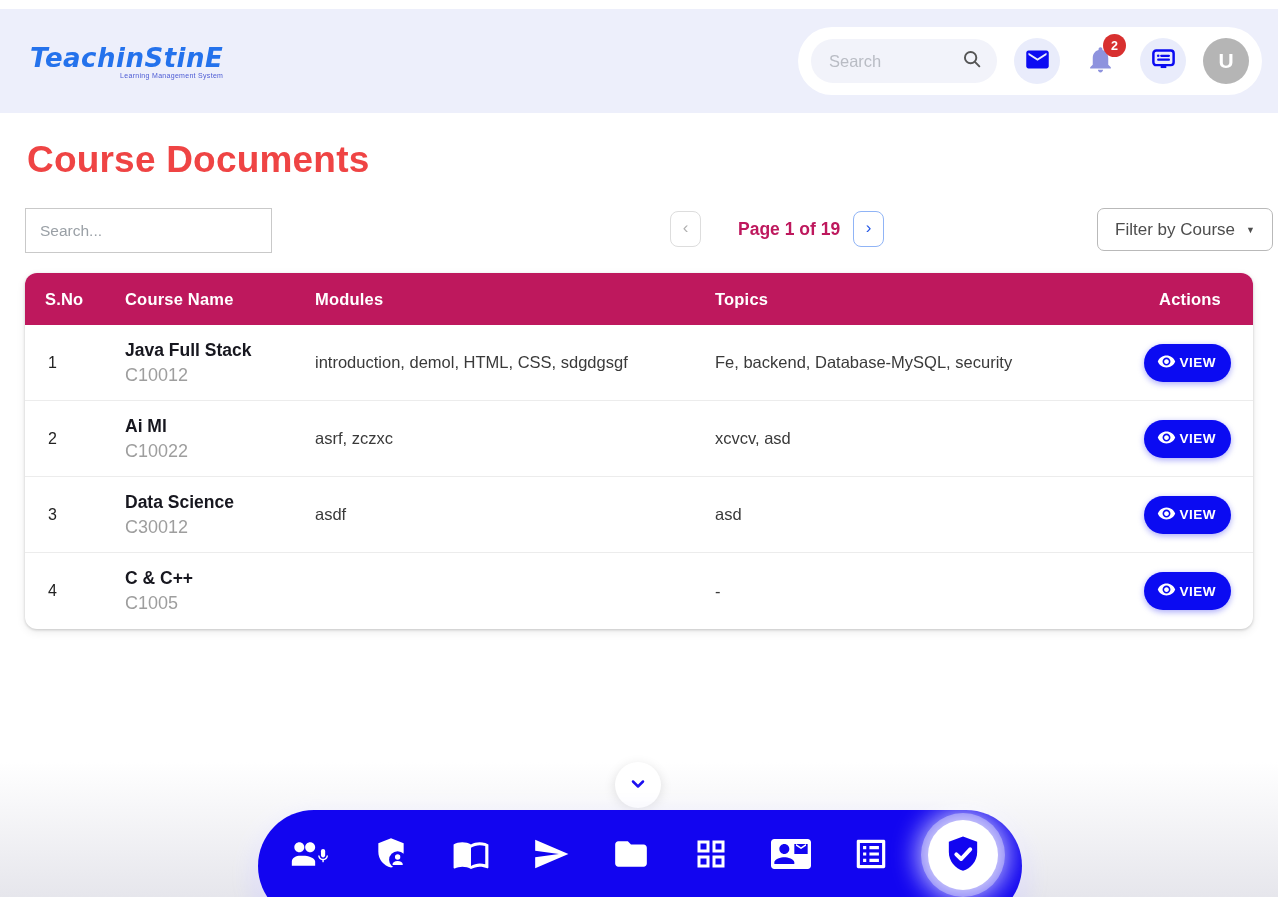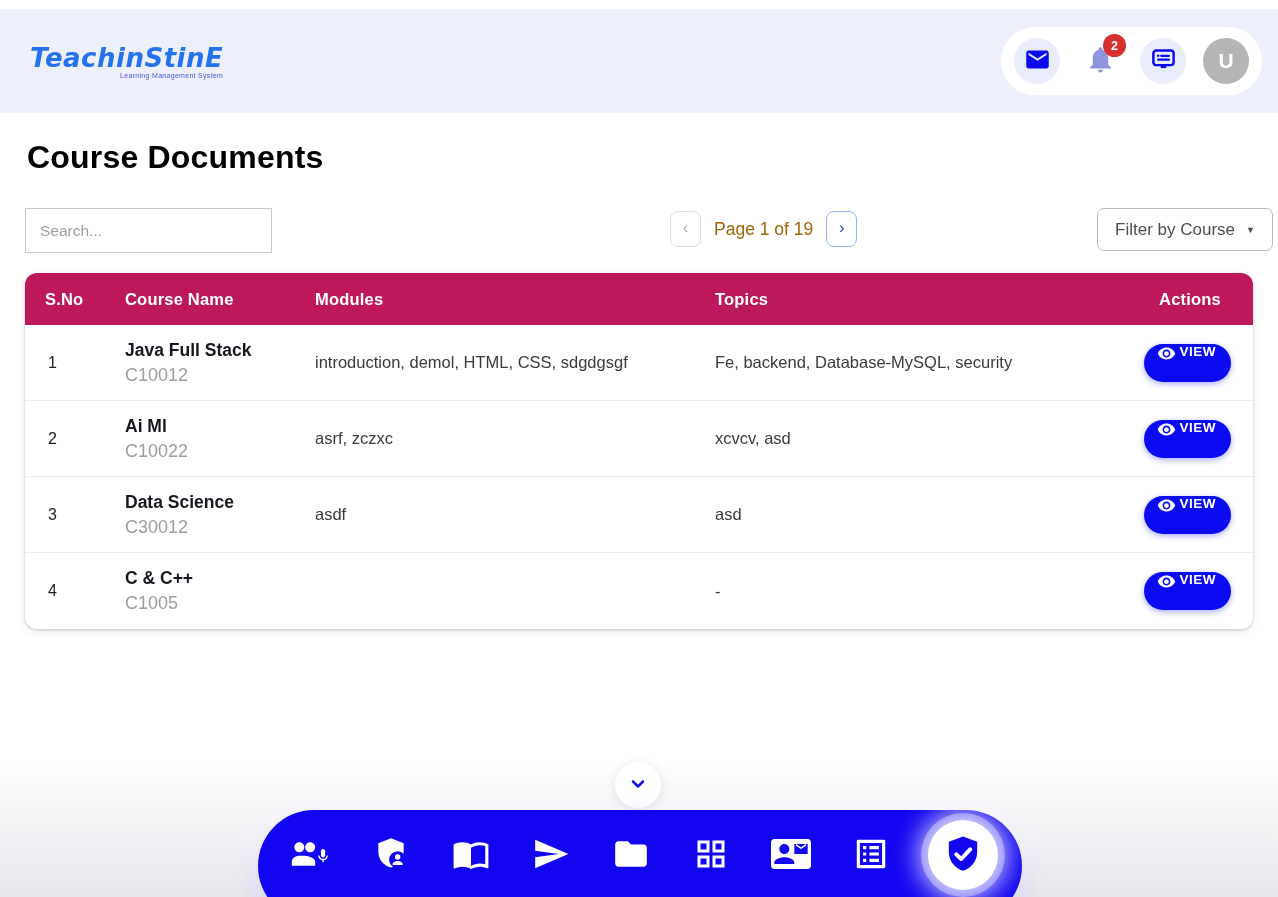--- a/index.html
+++ b/index.html
@@ -56,37 +56,37 @@
   }
   .avatar {
     width:46px; height:46px; border-radius:50%; background:#b5b5b5;
     color:#fff; font-size:21px; font-weight:600;
     display:flex; align-items:center; justify-content:center; cursor:pointer; border:none;
   }
 
   
   .page-title {
     position:absolute; top:139px; left:27px;
-    font-size:32px; font-weight:600; color:#000000; letter-spacing:.2px;
+    font-size:37px; font-weight:600; color:#ef4444; letter-spacing:.2px;
   }
   .controls { position:absolute; top:208px; left:25px; right:25px; height:45px; }
   .doc-search {
     position:absolute; left:0; top:0; width:247px; height:45px;
     border:1px solid #c9c9c9; border-radius:0; padding:0 14px;
     font-size:15.5px; color:#333; font-family:inherit; outline:none;
   }
   .doc-search::placeholder { color:#9aa0a6; }
   .pagination { position:absolute; left:645px; top:3px; display:flex; align-items:center; gap:13px; }
   .pg-btn {
     width:31px; height:36px; border-radius:8px; border:1px solid #ddd; background:#fff;
     color:#b0b0b0; font-size:17px; display:flex; align-items:center; justify-content:center;
     cursor:pointer; padding-bottom:2px;
   }
   .pg-btn.next { border-color:#90b4f6; color:#2457e6; }
-  .pg-label { font-size:17.5px; font-weight:400; color:#a16207; }
+  .pg-label { font-size:17.5px; font-weight:700; color:#be185d;margin-left:24px; }
   .filter-btn {
     position:absolute; right:-20px; top:0; height:43px;
     border:1px solid #b9b9b9; border-radius:7px; background:#fff;
     display:flex; align-items:center; gap:11px; padding:0 17px;
     font-size:17px; color:#4d4d4d; font-family:inherit; cursor:pointer;
   }
   .filter-caret { font-size:9px; color:#4d4d4d; }
 
   
   .card {
@@ -100,21 +100,21 @@
   .trow { height:76px; border-bottom:1px solid #ececec; }
   .trow:last-child { border-bottom:none; }
   .cell-sno { font-size:16px; color:#222; padding-left:3px; }
   .cell-name .name { font-size:17.5px; font-weight:700; color:#17171f; }
   .cell-name .code { font-size:18px; color:#9e9e9e; margin-top:4px; }
   .cell-text { font-size:16.5px; color:#3a3a3a; }
   .cell-actions { display:flex; justify-content:flex-end; padding-right:2px; }
   .view-btn {
     height:38px; padding:0 15px 0 13px; border:none; border-radius:20px;
     background:#0b0bf2; color:#fff; font-weight:700; font-size:13.5px; letter-spacing:.5px;
-    display:flex; gap:3px; cursor:pointer; font-family:inherit;
+    display:flex; align-items:center; gap:3px; cursor:pointer; font-family:inherit;
     box-shadow:0 2px 6px rgba(11,11,242,.35);
   }
 
   
   .bottom-fade {
     position:absolute; left:0; bottom:0; width:100%; height:135px; pointer-events:none;
     background:linear-gradient(to bottom, rgba(235,235,241,0), #e6e6ec);
   }
   .collapse-btn {
     position:absolute; left:615px; top:762px; width:46px; height:46px; border-radius:50%;
@@ -142,20 +142,29 @@
 </head>
 <body>
 
 <header class="topbar">
   <div class="logo-block">
     <span class="logo-title">TeachinStinE</span>
     <span class="logo-tagline">Learning Management System</span>
   </div>
 
   <div class="topbar-pill">
+    <div class="top-search">
+      <input type="text" placeholder="Search" style="">
+      <span>
+        <svg width="22" height="22" viewBox="0 0 24 24" fill="none" stroke="#555" stroke-width="2.1" stroke-linecap="round">
+          <circle cx="10.5" cy="10.5" r="6.2"></circle>
+            <line x1="15.2" y1="15.2" x2="20" y2="20"></line>
+        </svg>
+      </span>
+    </div>
 
     <button class="icon-circle">
       <span>
         <svg width="27" height="27" viewBox="0 0 24 24" fill="#0b0bf2">
           <path d="M20 4H4c-1.1 0-1.99.9-1.99 2L2 18c0 1.1.9 2 2 2h16c1.1 0 2-.9 2-2V6c0-1.1-.9-2-2-2zm0 4l-8 5-8-5V6l8 5 8-5v2z"></path>
         </svg>
       </span>
     </button>
 
     <button class="bell-wrap">

